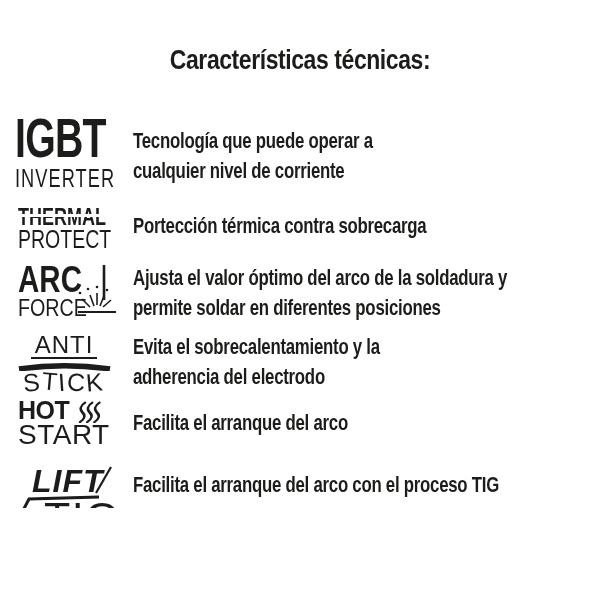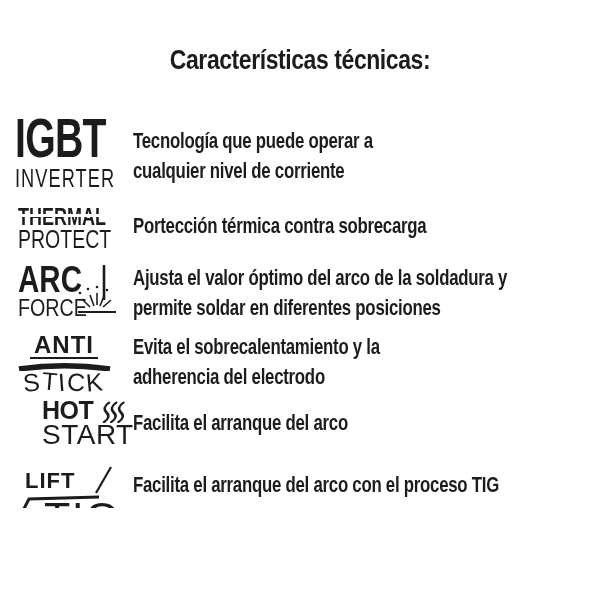--- a/index.html
+++ b/index.html
@@ -34,41 +34,41 @@
   .thermal-sub{font-size:26px;font-weight:normal;line-height:24px;margin-top:-2px;letter-spacing:0;}
   
   .logo-arc{left:18px;top:264px;transform:scale(0.82,1);transform-origin:left top;}
   .arc-main{font-size:36px;font-weight:bold;line-height:32px;letter-spacing:0;}
   .arc-sub{font-size:24px;font-weight:normal;line-height:24px;}
   .arc-icon{position:absolute;left:76px;top:262px;width:42px;height:56px;}
   .arc-icon line{stroke:#1c1c1a;}
   .arc-icon circle{fill:#1c1c1a;}
   
   .logo-anti{left:14px;top:333px;width:100px;text-align:center;}
-  .anti-main{display:inline-block;font-size:24px;font-weight:bold;letter-spacing:1px;line-height:24px;
+  .anti-main{display:inline-block;font-size:24px;font-weight:normal;letter-spacing:1px;line-height:24px;
              border-bottom:2.5px solid #1c1c1a;padding:0 4px 0 4px;}
   .anti-bar{display:block;margin:2px auto 0;width:95px;height:10px;}
   .anti-bar path{stroke:#1c1c1a;stroke-width:5.5;fill:none;}
   .anti-sub{font-size:25px;font-weight:normal;letter-spacing:1.5px;line-height:24px;margin-top:-1px;}
   .letterize span{display:inline-block;}
   .anti-sub span:nth-child(1){transform:rotate(-6deg);}
   .anti-sub span:nth-child(2){transform:rotate(5deg) translateY(-1px);}
   .anti-sub span:nth-child(3){transform:rotate(-4deg);}
   .anti-sub span:nth-child(4){transform:rotate(4deg);}
   .anti-sub span:nth-child(5){transform:rotate(-5deg);}
   
-  .logo-hot{left:18px;top:399px;margin-left:24px;}
+  .logo-hot{left:18px;top:399px;}
   .hot-line{display:flex;align-items:flex-start;height:24px;}
   .hot-main{font-size:25px;font-weight:bold;letter-spacing:-0.5px;line-height:22px;}
   .heat-waves{width:30px;height:25px;margin-left:5px;margin-top:-1px;}
   .heat-waves path{stroke:#1c1c1a;stroke-width:2.6;fill:none;stroke-linecap:round;}
   .hot-sub{font-size:28px;font-weight:normal;line-height:24px;letter-spacing:0.5px;margin-top:0;}
   
   .logo-lift{left:12px;top:462px;width:112px;height:74px;}
-  .lift-main{position:absolute;left:13px;top:4px;font-size:22px;font-weight:bold;letter-spacing:1px;line-height:30px;}
+  .lift-main{position:absolute;left:20px;top:4px;font-size:32px;font-weight:bold;letter-spacing:1px;line-height:30px;font-style:italic;}
   .lift-sub{position:absolute;left:32px;top:40px;font-size:43px;font-weight:normal;letter-spacing:1.5px;line-height:30px;}
   .lift-strokes{position:absolute;left:0;top:0;width:112px;height:74px;}
   .lift-strokes line{stroke:#1c1c1a;stroke-width:2.2;}
   .lift-strokes polyline{stroke:#1c1c1a;stroke-width:3;fill:none;}
   
   .bottom-mark{position:absolute;left:291px;top:592px;width:15px;height:8px;background:#1c1c1a;border-radius:4px 4px 0 0;}
 </style>
 </head>
 <body>
 

